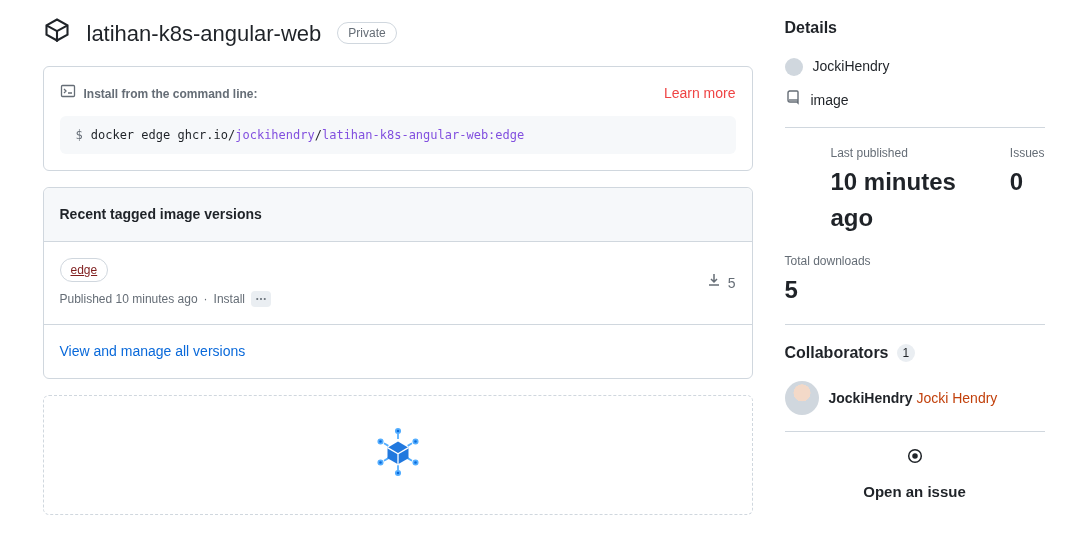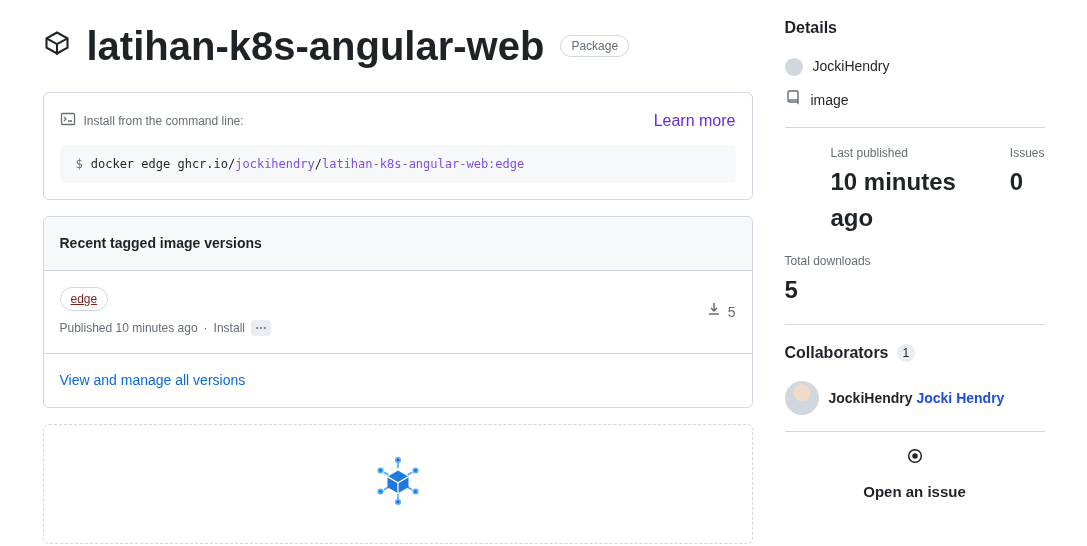--- a/index.html
+++ b/index.html
@@ -14,33 +14,33 @@
     display: flex;
     max-width: 1050px;
     margin: 0 auto;
     padding: 16px 24px;
     gap: 32px;
   }
   .main { flex: 1; }
   .side { width: 260px; }
   .header { display: flex; align-items: center; gap: 16px; margin-bottom: 16px; }
   .pkg-icon svg { width: 28px; height: 28px; color:#1f2328; }
-  .title { font-size: 40px; font-weight: 700; }
+  .title { font-size: 22px; font-weight: 400; }
   .badge {
     border: 1px solid #d0d7de; border-radius: 2em; padding: 1px 10px;
     font-size: 12px; color: #656d76; font-weight:500;
   }
   .box {
     border: 1px solid #d0d7de; border-radius: 6px; margin-bottom: 16px;
   }
   .box-inner { padding: 16px; }
   .cmd-row { display:flex; justify-content:space-between; align-items:center; margin-bottom:12px;}
-  .cmd-label { display:flex; align-items:center; gap:8px; color:#656d76; font-size:12px;}
+  .cmd-label { display:flex; align-items:center; gap:8px; color:#656d76; font-size:12px;font-weight:bold;}
   .cmd-label svg { width:16px; height:16px; }
-  .learn { color:#6d28d9; font-size:16px; text-decoration:none; }
+  .learn { color:#ef4444; font-size:14px; text-decoration:none; }
   .codeblock {
     background:#f6f8fa; border-radius:6px; padding:10px 16px;
     font-family: ui-monospace, SFMono-Regular, Menlo, monospace; font-size:12px;
     display:flex; gap:8px;
   }
   .dollar { color:#656d76; }
   .code-user, .code-pkg { color:#8250df; }
   .section-header {
     background:#f6f8fa; border-bottom:1px solid #d0d7de;
     padding:16px; font-weight:600; font-size:14px;
@@ -71,39 +71,39 @@
   .owner,.repo { display:flex; align-items:center; gap:10px; margin-bottom:12px; font-size:14px;}
   .avatar-sm{width:18px;height:18px;border-radius:50%;background:#d0d7de;}
   .repo svg{width:16px;height:16px;color:#656d76;}
   .divider { border-top:1px solid #d0d7de; margin:16px 0; }
   .stat-row { display:flex; gap:24px; margin-bottom:16px;margin-left:46px;}
   .stat-label { font-size:12px;color:#656d76; margin-bottom:2px;}
   .stat-val { font-size:24px; font-weight:600;}
   .collab-item{display:flex;align-items:center;gap:10px;margin:12px 0;}
   .avatar-md{width:34px;height:34px;border-radius:50%;background:#d0d7de;background-image:radial-gradient(circle at 50% 35%, #f3d9c8 0%, #f3d9c8 30%, transparent 31%), linear-gradient(#d0d7de,#d0d7de);}
   .collab-name{font-weight:600;}
-  .collab-sub{color:#1d4ed8;font-weight:bold;}
+  .collab-sub{color:#c2410c;}
   .side-link{display:flex;align-items:center;gap:10px;font-size:15px;font-weight:600;margin:14px 0;text-decoration:none;color:#1f2328;flex-direction:column;}
   .side-link svg{width:16px;height:16px;}
   .container-art{width:56px;height:56px;}
 </style>
 </head>
 <body>
 
 <div class="container">
   <div class="main">
     <div class="header">
       <span class="pkg-icon">
         <svg viewBox="0 0 24 24" fill="none" stroke="currentColor" stroke-width="1.8">
             <path d="M3 8l9-5 9 5v8l-9 5-9-5V8z"></path>
             <path d="M3 8l9 5 9-5M12 13v9"></path>
           </svg>
       </span>
       <h1 class="title">latihan-k8s-angular-web</h1>
-      <span class="badge">Package</span>
+      <span class="badge">Private</span>
     </div>
 
     <div class="box">
       <div class="box-inner">
         <div class="cmd-row">
           <div class="cmd-label">
             <span>
               <svg viewBox="0 0 16 16" fill="none" stroke="currentColor" stroke-width="1.3">
                   <rect x="1.5" y="2.5" width="13" height="11" rx="1"></rect>
                   <path d="M4 6l2 2-2 2M8 10h4"></path>

